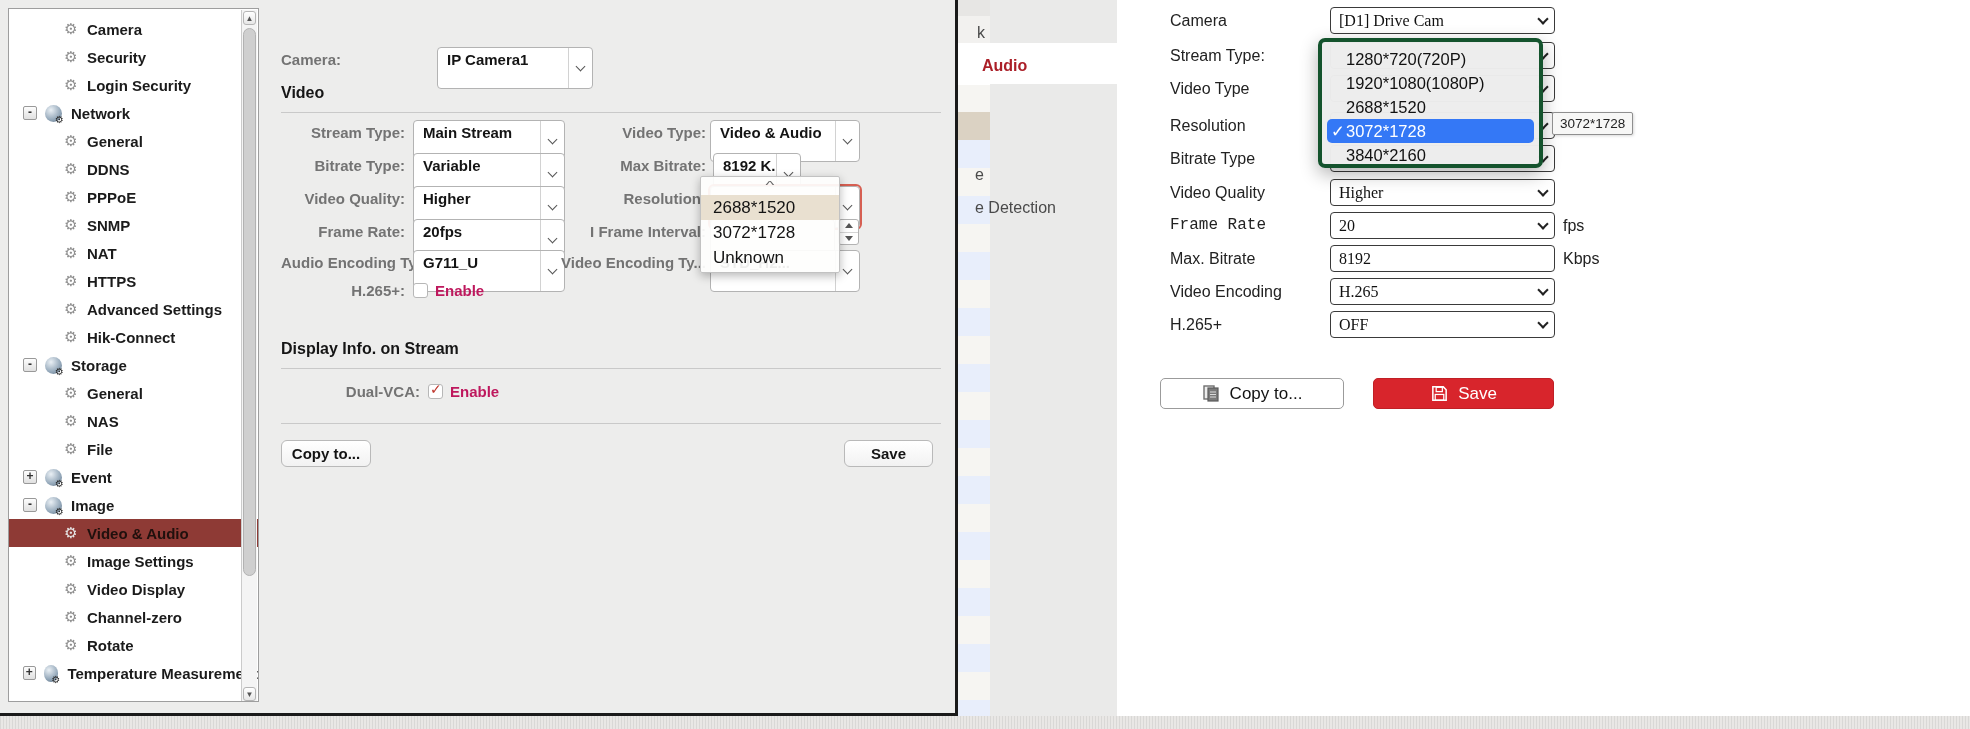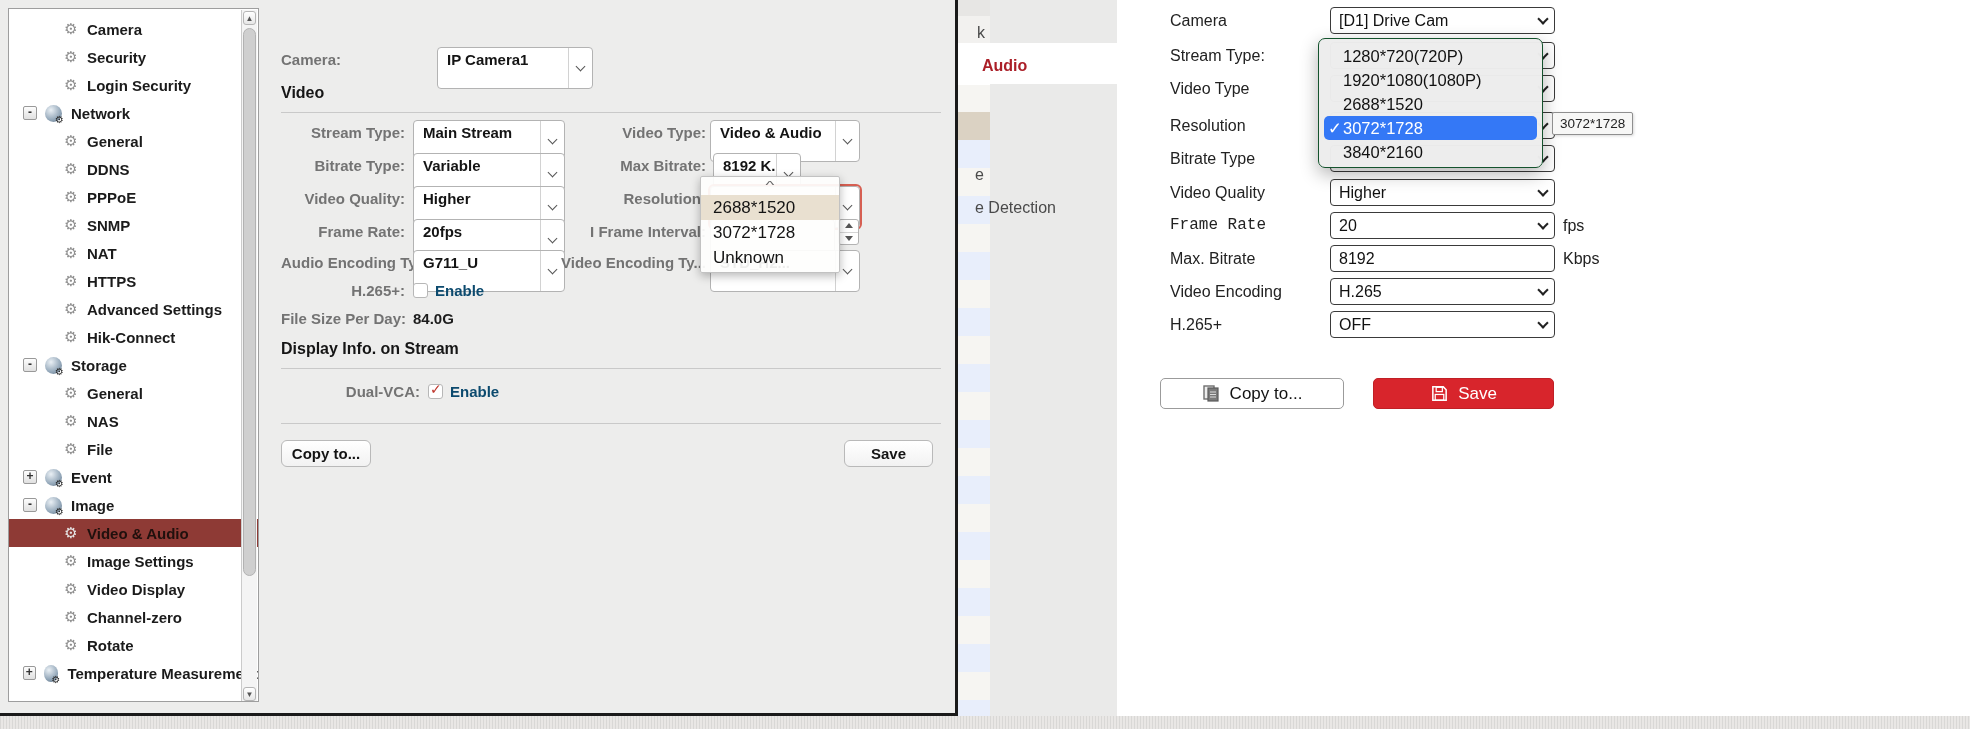--- a/index.html
+++ b/index.html
@@ -10,32 +10,32 @@
   
   #stripe-col { left:958px; top:0; width:32px; height:716px; z-index:1; }
   #gray-block { left:990px; top:0; width:127px; height:716px; background:#eaeae9; z-index:1; }
   #white-band { left:958px; top:43px; width:159px; height:41px; background:#ffffff; z-index:2; }
   .fragment { z-index:3; font-size:16px; color:#4a4a4a; white-space:nowrap; }
   .fragment.red { color:#ab1f28; font-weight:bold; }
 
   .web-label { left:1170px; font-size:16px; color:#222; height:27px; line-height:27px; z-index:2; white-space:nowrap; }
   .web-control { left:1330px; width:225px; height:27px; background:#fff; border:1px solid #3a3a3a; border-radius:4px;
                  font-size:16px; color:#111; line-height:25px; padding-left:8px; z-index:2; display:flex; }
-  .web-control .val { flex:1; overflow:hidden; white-space:nowrap; }
+  .web-control .val { flex:1; overflow:hidden; white-space:nowrap;font-family:Liberation Serif, serif; }
   .web-chev { width:22px; display:flex; align-items:center; justify-content:center; }
   .web-chev i { width:8px; height:8px; border-right:2px solid #222; border-bottom:2px solid #222; transform:rotate(45deg); margin-top:-4px; }
   .web-suffix { left:1563px; font-size:16px; color:#222; height:27px; line-height:27px; z-index:2; }
 
   .web-btn { height:31px; border-radius:5px; font-size:17px; display:flex; align-items:center; justify-content:center; gap:9px; z-index:2; cursor:default; }
   #web-copy-btn { left:1160px; top:378px; width:184px; background:#fff; border:1px solid #9b9b9b; color:#111; }
   #web-save-btn { left:1373px; top:378px; width:181px; background:#d8252c; border:1px solid #c02026; color:#fff; }
 
   
   #web-popup { left:1318px; top:38px; width:225px; height:130px; background:rgba(237,237,237,0.98);
-               border:1px solid #14532d; border-radius:7px; box-shadow:0 6px 18px rgba(0,0,0,.3); z-index:5; padding-top:5px; }
+               border:4px solid #14532d; border-radius:7px; box-shadow:0 6px 18px rgba(0,0,0,.3); z-index:5; padding-top:5px; }
   .web-popup-item { position:relative; height:24px; line-height:24px; font-size:16.5px; color:#111; padding-left:24px; white-space:nowrap; }
   .web-popup-item .chk { position:absolute; left:9px; width:14px; }
   .web-popup-item.sel { background:#3478f6; color:#fff; margin:0 5px; padding-left:19px; border-radius:5px; }
   .web-popup-item.sel .chk { left:4px; }
 
   #tooltip { left:1552px; top:112px; padding:3px 7px; background:#f7f7f6; border:1px solid #8f8f8f; border-radius:2px;
              font-size:13.5px; color:#222; z-index:6; box-shadow:1px 1px 3px rgba(0,0,0,.15); }
 
   
   #dialog { left:0; top:0; width:958px; height:716px; background:#ededec; border-right:3px solid #1a1a1a; border-bottom:3px solid #1a1a1a; z-index:10; }
@@ -73,21 +73,21 @@
   .spin { width:21px; height:26px; background:#fff; border:1px solid #b3b3b3; border-radius:3px; display:flex; flex-direction:column; }
   .spin .up,.spin .dn { flex:1; display:flex; align-items:center; justify-content:center; }
   .spin .up { border-bottom:1px solid #d5d5d5; }
   .spin .up::after { content:""; border-left:4px solid transparent; border-right:4px solid transparent; border-bottom:5px solid #555; }
   .spin .dn::after { content:""; border-left:4px solid transparent; border-right:4px solid transparent; border-top:5px solid #555; }
 
   .sect-title { font-size:16px; font-weight:700; color:#151515; white-space:nowrap; }
   .hr { height:1px; background:#c9c9c9; }
   .cb { width:15px; height:15px; background:#fff; border:1px solid #b7b7b7; border-radius:3px; margin-top:5px; position:relative; }
   .cb.checked::after { content:"✓"; position:absolute; left:1px; top:-4px; font-size:14px; font-weight:700; color:#bf362c; }
-  .cb-text { font-size:15px; font-weight:600; color:#0c4a6e; line-height:26px; margin-left:7px; }
+  .cb-text { font-size:15px; font-weight:600; color:#be185d; line-height:26px; margin-left:7px; }
   .plain-val { font-size:15px; font-weight:600; color:#1c1c1c; line-height:26px; }
 
   .dlg-btn { height:27px; background:linear-gradient(#ffffff,#f2f2f2); border:1px solid #b9b9b9; border-radius:6px;
              font-size:15px; font-weight:600; color:#141414; display:flex; align-items:center; justify-content:center; }
 
   
   #dlg-popup { left:700px; top:176px; width:140px; height:97px; background:rgba(254,254,253,0.93); border:1px solid #c2c2c2;
                box-shadow:0 3px 10px rgba(0,0,0,.28); z-index:15; border-radius:2px; }
   #dlg-popup .scrollup { height:18px; text-align:center; font-size:11px; color:#666; line-height:16px; transform:scaleX(1.7); }
   .dlg-popup-item { height:25px; line-height:25px; font-size:17px; color:#141414; padding-left:12px; white-space:nowrap; }
@@ -456,24 +456,20 @@
           </span>
         </div>
       </div>
 
     <div class="dlg-row" style="left:281px; top:278px; width:286px;">
       <span class="dlg-label lbl" style="width:124px;">H.265+:</span>
       <span class="cb" style="margin-left:8px;"></span>
       <span class="cb-text">Enable</span>
     </div>
 
-    <div class="dlg-row" style="left:281px; top:306px; width:286px;">
-      <span class="dlg-label lbl" style="width:124px;">File Size Per Day:</span>
-      <span class="plain-val" style="margin-left:8px;">84.0G</span>
-    </div>
 
     <div class="sect-title abs" style="left:281px; top:340px;">Display Info. on Stream</div>
     <div class="hr abs" style="left:281px; top:368px; width:660px;"></div>
 
     <div class="dlg-row" style="left:296px; top:379px; width:286px;">
       <span class="dlg-label lbl" style="width:124px;">Dual-VCA:</span>
       <span class="cb checked" style="margin-left:8px;"></span>
       <span class="cb-text">Enable</span>
     </div>
     <div class="hr abs" style="left:281px; top:423px; width:660px;"></div>

